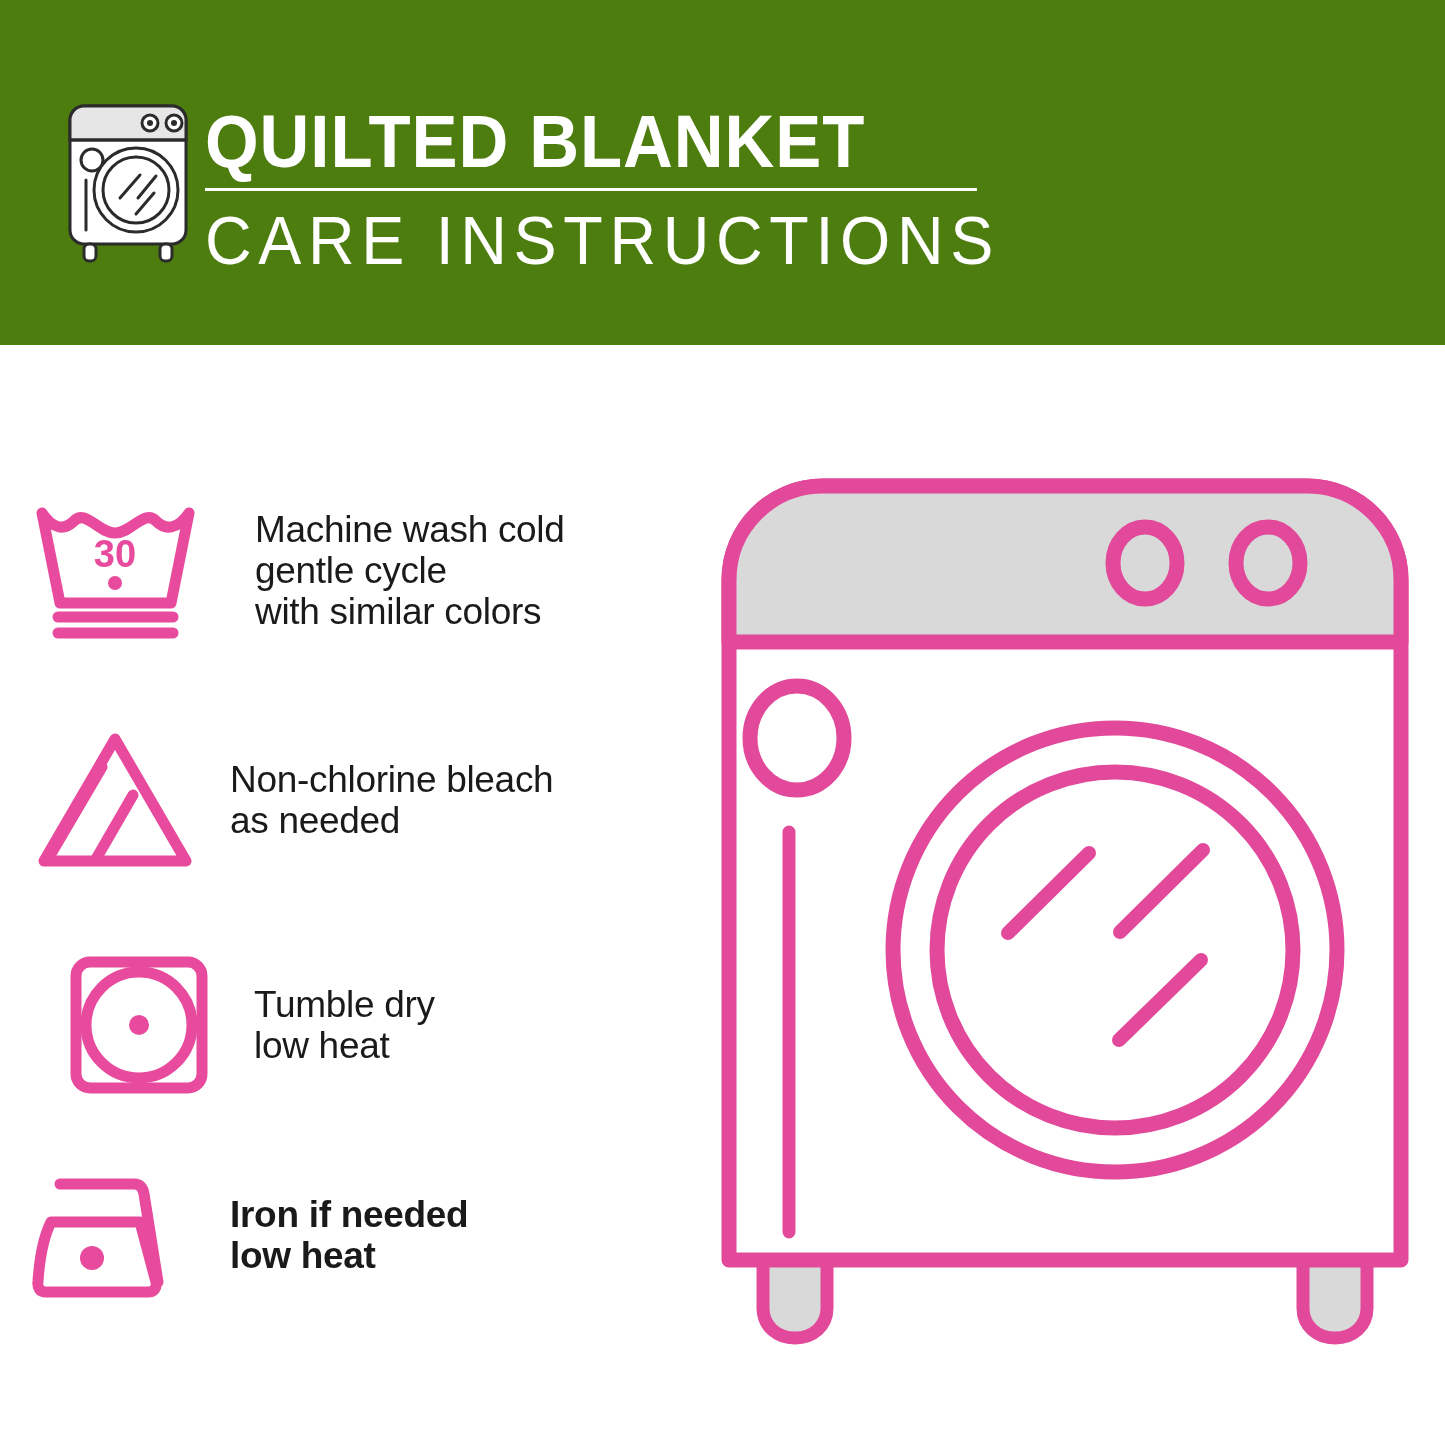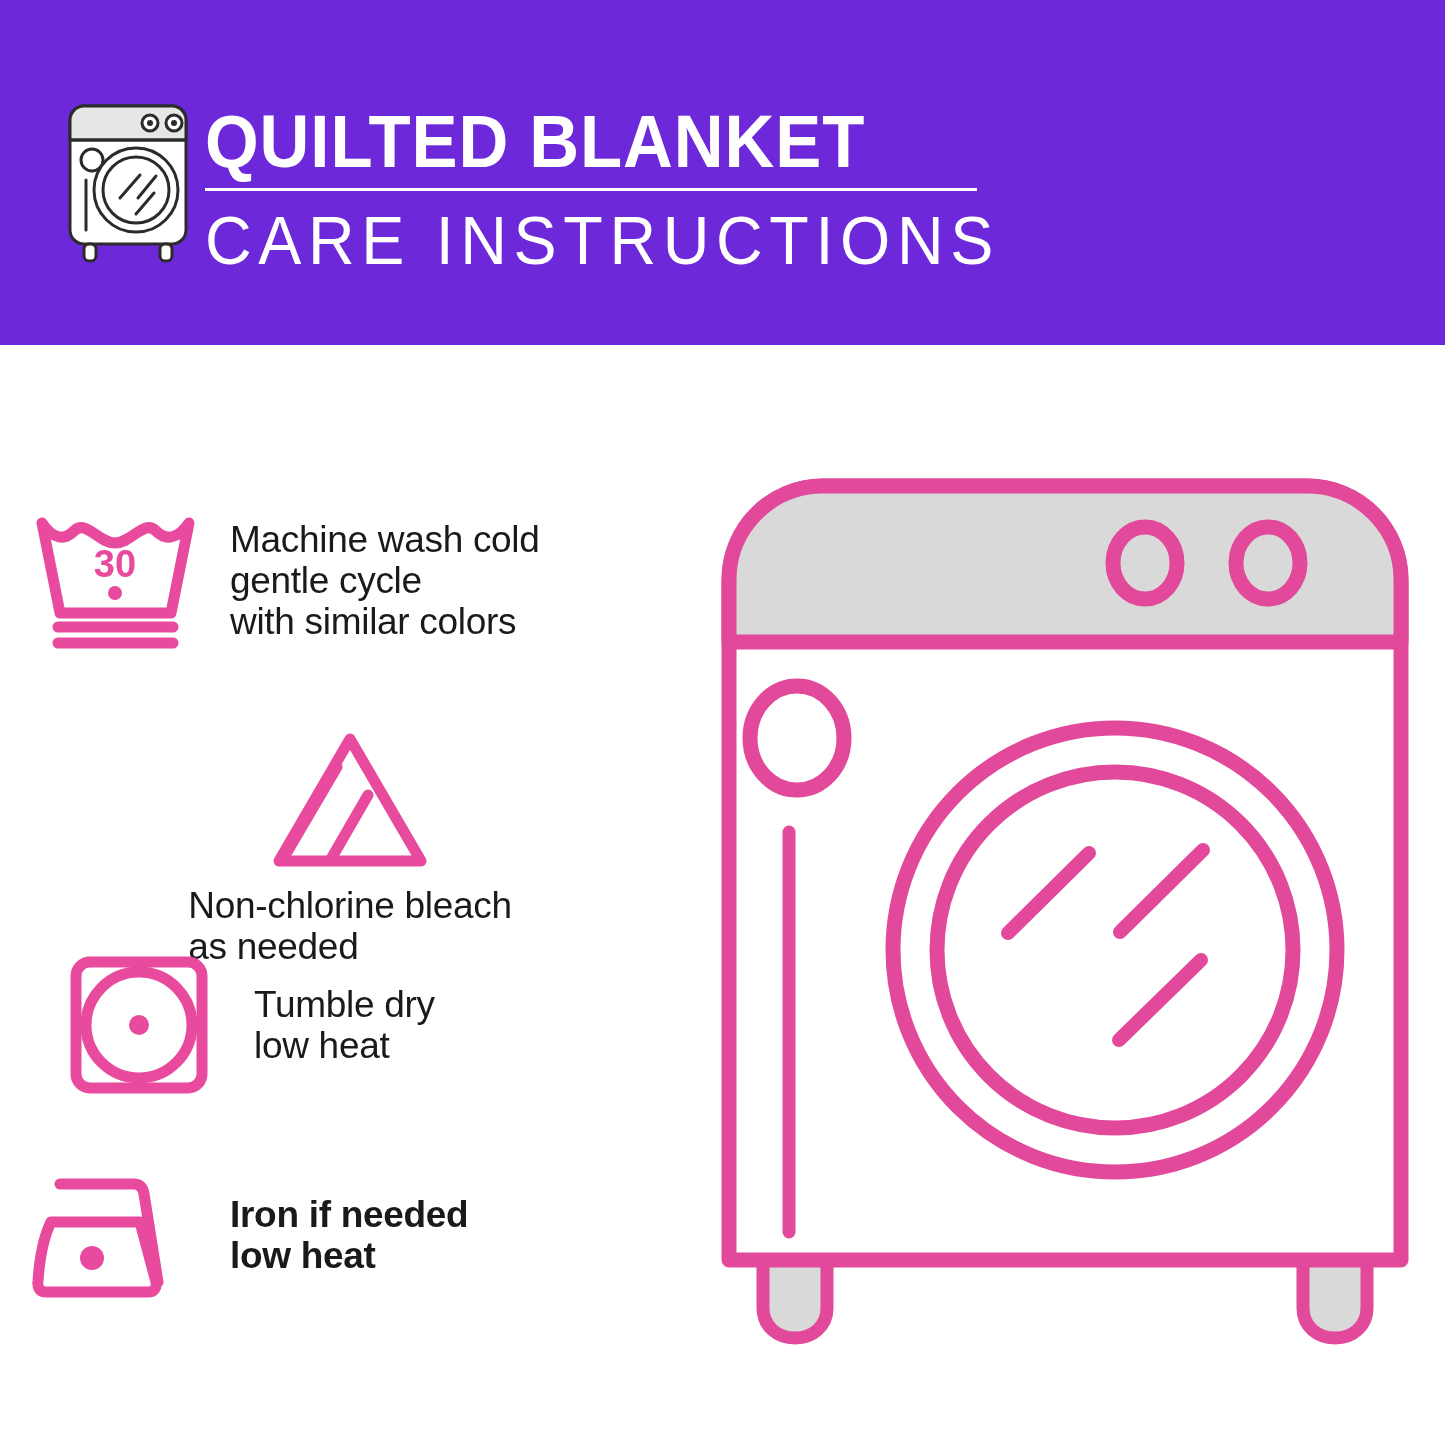--- a/index.html
+++ b/index.html
@@ -16,21 +16,21 @@
     overflow: hidden;
   }
 
   
   #header {
     position: absolute;
     left: 0;
     top: 0;
     width: 1445px;
     height: 345px;
-    background: #6d28d9;
+    background: #4d7c0f;
   }
   #header-logo {
     position: absolute;
     left: 58px;
     top: 98px;
     width: 140px;
     height: 165px;
   }
   #header-text-block {
     position: absolute;
@@ -76,22 +76,22 @@
     width: 700px;
     height: 1100px;
   }
   .care-row {
     position: absolute;
     left: 0;
     width: 700px;
     display: flex;
     align-items: center;
   }
-  .care-row-0 { top: 150px; }
-  .care-row-1 { top: 370px; flex-direction: column; }
+  .care-row-0 { top: 140px; gap: 25px; }
+  .care-row-1 { top: 370px; }
   .care-row-2 { top: 595px; padding-left: 24px; }
   .care-row-3 { top: 805px; font-weight: bold; }
 
   .care-symbol {
     width: 230px;
     min-width: 230px;
     height: 170px;
     display: flex;
     align-items: center;
     justify-content: center;

